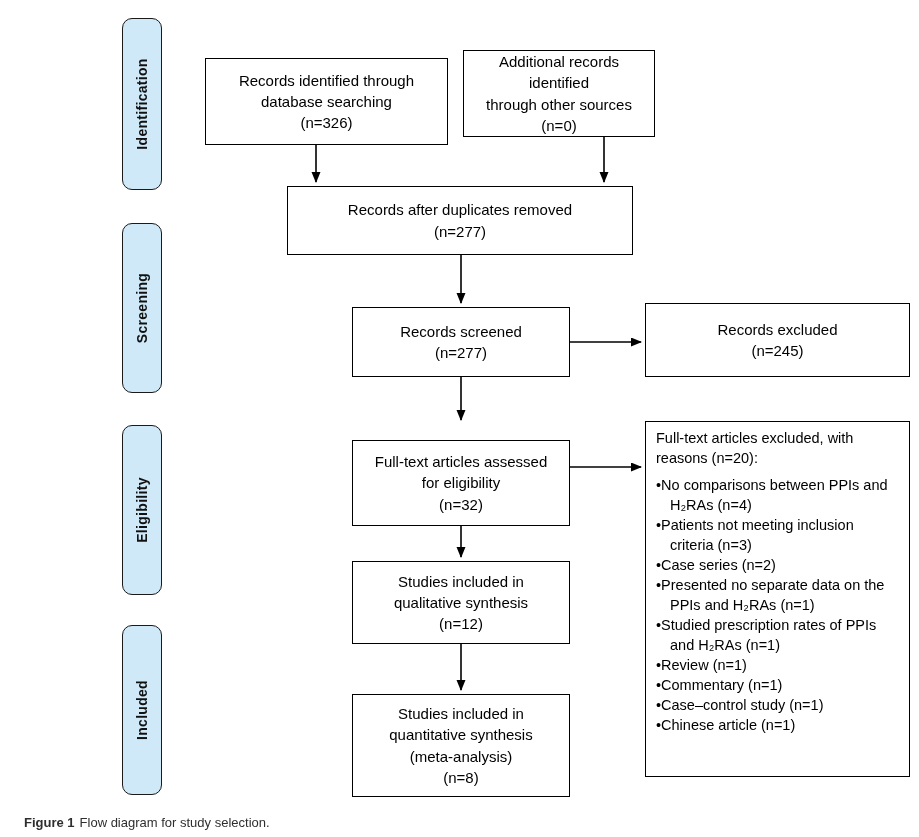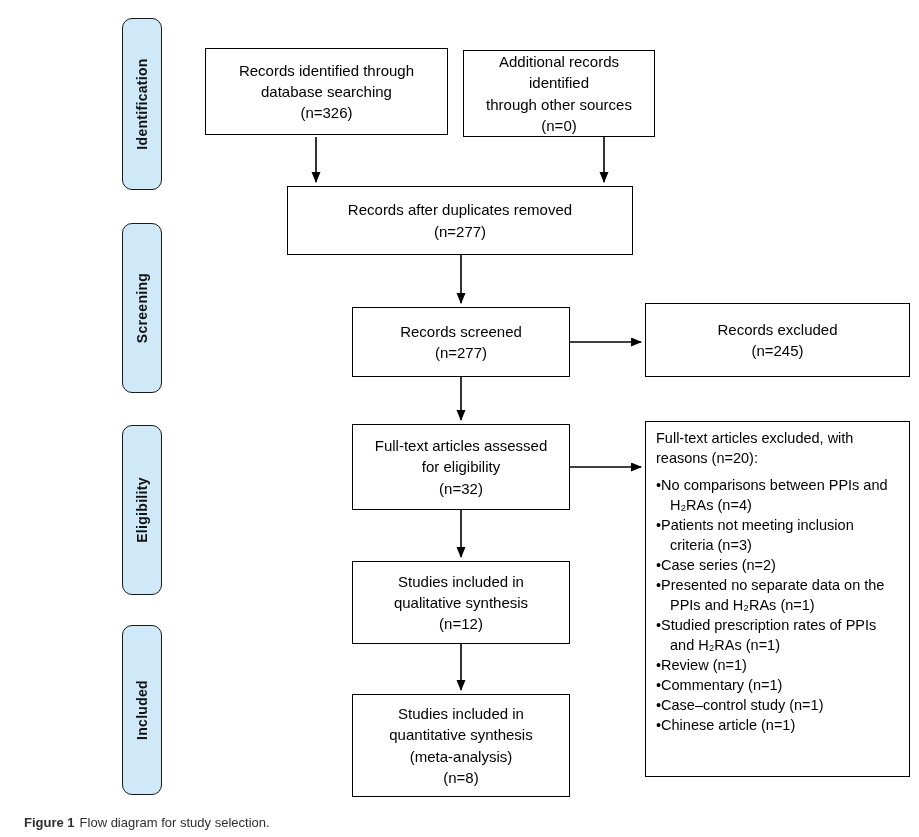--- a/index.html
+++ b/index.html
@@ -123,21 +123,21 @@
   <div class="stage" style="top:223px;height:170px;">
     <span>Screening</span>
   </div>
   <div class="stage" style="top:425px;height:170px;">
     <span>Eligibility</span>
   </div>
   <div class="stage" style="top:625px;height:170px;">
     <span>Included</span>
   </div>
 
-  <div class="fbox" style="left:205px;top:48px;width:243px;height:87px;">
+  <div class="fbox" style="left:205px;top:58px;width:243px;height:87px;">
     <div class="lbl">Records identified through
 database searching
 (n=326)</div>
   </div>
 
   <div class="fbox" style="left:463px;top:50px;width:192px;height:87px;">
     <div class="lbl">Additional records identified
 through other sources
 (n=0)</div>
   </div>
@@ -150,21 +150,21 @@
   <div class="fbox" style="left:352px;top:307px;width:218px;height:70px;">
     <div class="lbl">Records screened
 (n=277)</div>
   </div>
 
   <div class="fbox" style="left:645px;top:303px;width:265px;height:74px;">
     <div class="lbl">Records excluded
 (n=245)</div>
   </div>
 
-  <div class="fbox" style="left:352px;top:424px;width:218px;height:86px;">
+  <div class="fbox" style="left:352px;top:440px;width:218px;height:86px;">
     <div class="lbl">Full-text articles assessed
 for eligibility
 (n=32)</div>
   </div>
 
   <div class="fbox reasons-box" style="left:645px;top:421px;width:265px;height:356px;">
     <div class="heading">Full-text articles excluded, with
 reasons (n=20):</div>
     <ul>
         <li class="reason">No comparisons between PPIs and H₂RAs (n=4)</li>

